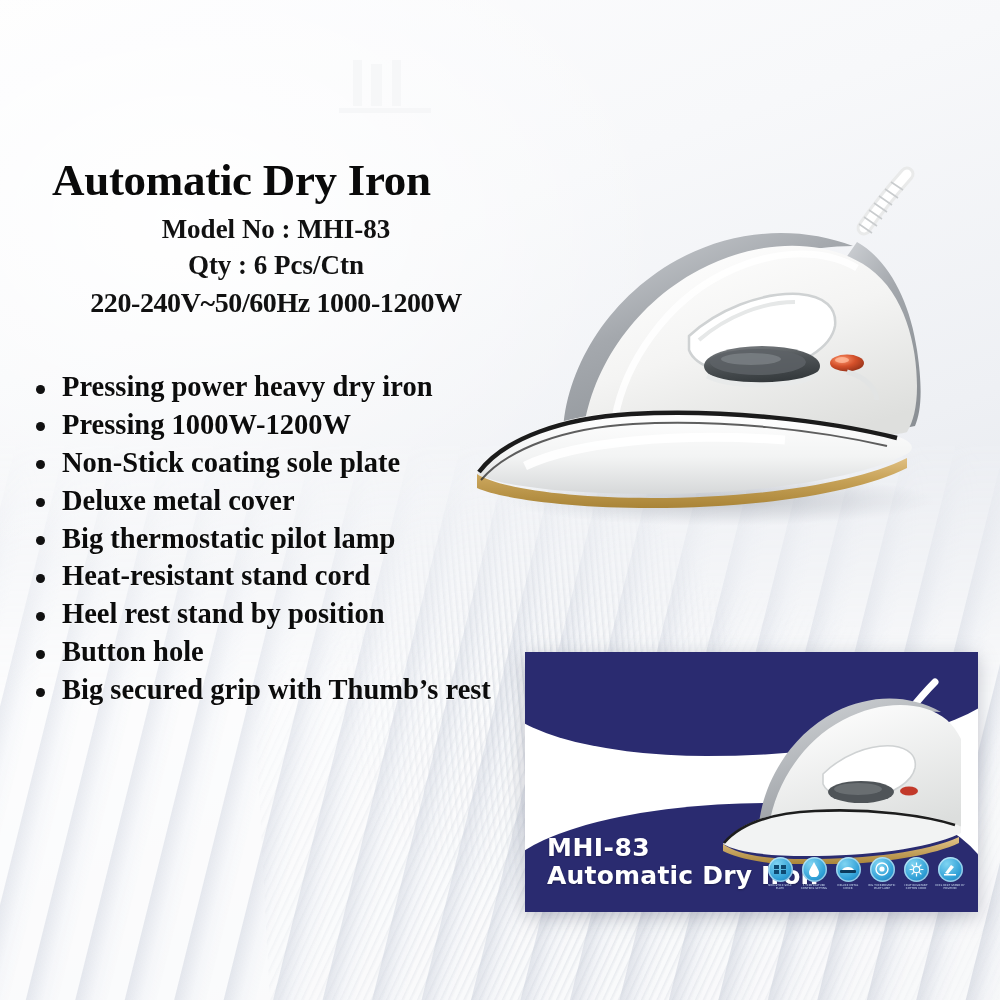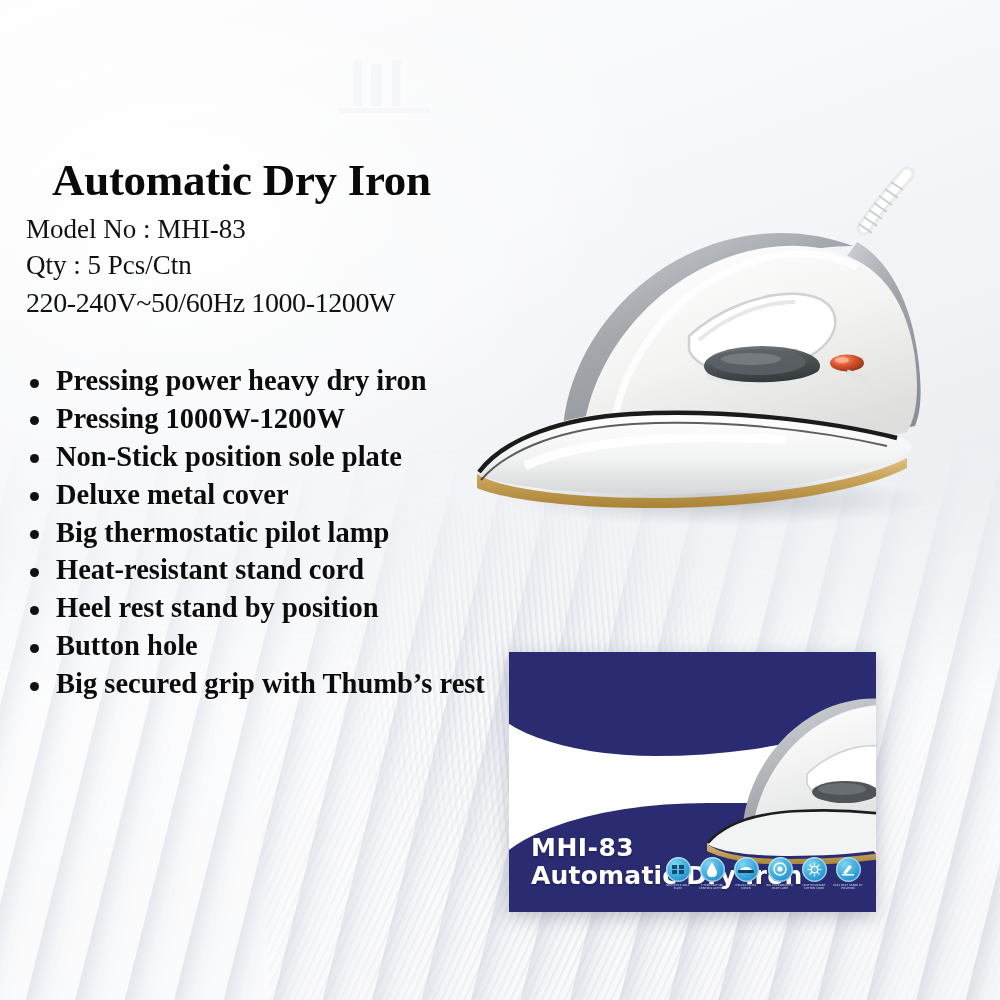--- a/index.html
+++ b/index.html
@@ -70,46 +70,46 @@
   .wm-b3{left:47px;top:0;width:9px;height:46px;}
   .wm-base{left:-6px;top:48px;width:92px;height:5px;background:linear-gradient(90deg,rgba(229,231,235,0),#e4e6ea 25%,#e4e6ea 75%,rgba(229,231,235,0));}
 
   
   .headline{
     position:absolute;left:52px;top:158px;width:420px;
     font-size:45px;line-height:1.0;font-weight:bold;color:#0a0a0a;
     letter-spacing:-.3px;white-space:nowrap;
   }
   .specs{
-    position:absolute;left:26px;top:212px;width:440px;text-align:left;
-    color:#111;font-weight:normal;
+    position:absolute;left:56px;top:212px;width:440px;text-align:center;
+    color:#111;font-weight:bold;
   }
   .spec-line{font-size:27px;line-height:1.33;white-space:nowrap;}
   .spec-line.wide{font-size:28px;letter-spacing:-.4px;}
 
   .features{
     position:absolute;left:14px;top:352px;width:470px;
-    margin:10px;padding:0;list-style:none;
+    margin:16px;padding:0;list-style:none;
   }
   .feature{
     position:relative;padding-left:32px;
     font-size:28.5px;line-height:1.33;font-weight:bold;color:#0c0c0c;
     text-shadow:0 1px 0 rgba(255,255,255,.6);
   }
   .feature .dot{
     position:absolute;left:6px;top:.58em;width:9px;height:9px;border-radius:50%;
     background:#111;
   }
 
   
   .iron-photo{position:absolute;left:455px;top:150px;width:530px;height:390px;}
 
   
   .box{
-    position:absolute;left:509px;top:652px;width:367px;height:260px;
+    position:absolute;left:525px;top:652px;width:453px;height:260px;
     background:#2a2b70;overflow:hidden;
     box-shadow:0 5px 18px rgba(90,95,115,.35);
   }
   .box .white-band{
     position:absolute;left:-4%;top:20%;width:108%;height:58%;
     background:#ffffff;
   }
   .box .band-top-curve{
     position:absolute;left:-6%;top:8%;width:112%;height:32%;
     background:#2a2b70;border-radius:0 0 60% 42%/0 0 100% 78%;
@@ -160,28 +160,28 @@
     <i class="wm-b1"></i>
       <i class="wm-b2"></i>
       <i class="wm-b3"></i>
       <i class="wm-base"></i>
   </div>
 
   <div class="headline">Automatic Dry Iron</div>
 
   <div class="specs">
     <div class="spec-line">Model No : MHI-83</div>
-    <div class="spec-line">Qty : 5 Pcs/Ctn</div>
+    <div class="spec-line">Qty : 6 Pcs/Ctn</div>
     <div class="spec-line wide">220-240V~50/60Hz 1000-1200W</div>
   </div>
 
   <ul class="features">
     <li class="feature"><span class="dot"></span><span>Pressing power heavy dry iron</span></li>
     <li class="feature"><span class="dot"></span><span>Pressing 1000W-1200W</span></li>
-    <li class="feature"><span class="dot"></span><span>Non-Stick position sole plate</span></li>
+    <li class="feature"><span class="dot"></span><span>Non-Stick coating sole plate</span></li>
     <li class="feature"><span class="dot"></span><span>Deluxe metal cover</span></li>
     <li class="feature"><span class="dot"></span><span>Big thermostatic pilot lamp</span></li>
     <li class="feature"><span class="dot"></span><span>Heat-resistant stand cord</span></li>
     <li class="feature"><span class="dot"></span><span>Heel rest stand by position</span></li>
     <li class="feature"><span class="dot"></span><span>Button hole</span></li>
     <li class="feature"><span class="dot"></span><span>Big secured grip with Thumb’s rest</span></li>
   </ul>
 
   <svg class="iron-photo" viewBox="0 0 530 390">
     <defs>

